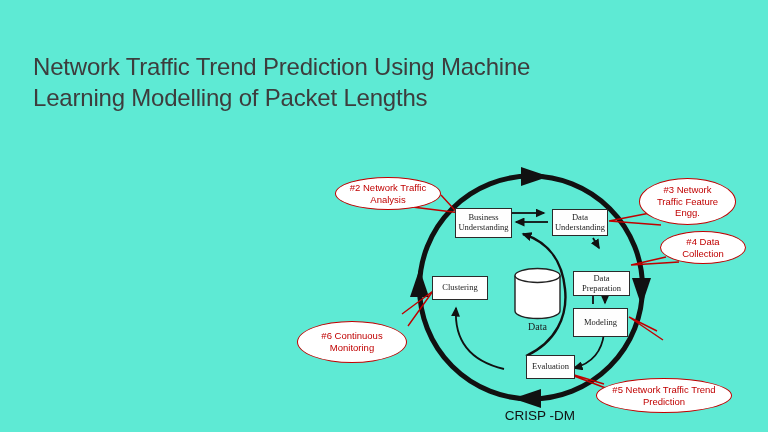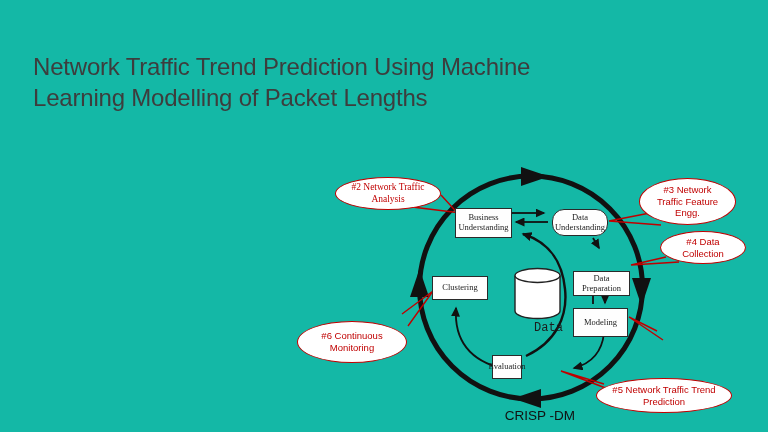--- a/index.html
+++ b/index.html
@@ -1,17 +1,17 @@
 <!DOCTYPE html>
 <html><head>
 <meta charset="utf-8">
 <style>
   html,body{margin:0;padding:0;background:#e9e9e9;}
   .slide{
-    position:relative;width:768px;height:432px;background:#14b8a6;
+    position:relative;width:768px;height:432px;background:#5eead4;
     font-family:"Liberation Sans",sans-serif;overflow:hidden;
   }
   
   .title{
     position:absolute;left:33px;top:52px;width:700px;
     font-size:24px;line-height:1.28;font-weight:400;color:#3d3d3d;
     letter-spacing:-0.2px;
   }
   
   .authors{
@@ -22,42 +22,42 @@
   .diagram{position:absolute;inset:0;}
   .diagram svg{position:absolute;left:0;top:0;}
   .node{
     position:absolute;box-sizing:border-box;
     border:1.2px solid #2a2a2a;background:#fefefe;
     display:flex;align-items:center;justify-content:center;text-align:center;
     font-family:"Liberation Serif",serif;font-size:8.5px;line-height:1.15;color:#1c1c1c;
     padding:11px;
   }
   .node-bu{left:455px;top:208px;width:57px;height:30px;}
-  .node-du{left:552px;top:209px;width:56px;height:27px;border-radius:12px;}
+  .node-du{left:552px;top:209px;width:56px;height:27px;}
   .node-dp{left:573px;top:253px;width:57px;height:25px;margin-top:18px;}
   .node-mo{left:573px;top:308px;width:55px;height:29px;}
-  .node-ev{left:492px;top:355px;width:30px;height:23px;}
+  .node-ev{left:526px;top:355px;width:49px;height:23px;}
   .node-de{left:432px;top:276px;width:56px;height:22px;}
   .data-label{
-    position:absolute;left:526px;top:321px;width:45px;text-align:center;
-    font-family:Liberation Mono, monospace;font-size:12px;color:#1c1c1c;
+    position:absolute;left:515px;top:321px;width:45px;text-align:center;
+    font-family:Liberation Serif, serif;font-size:10px;color:#1c1c1c;
   }
   .caption{
     position:absolute;left:490px;top:408px;width:100px;text-align:center;
     font-size:13.5px;color:#111111;
   }
   
   .callout{
     position:absolute;box-sizing:border-box;
     border:1.4px solid #c00000;border-radius:50%;
     color:#c00000;background:#ffffff;
     display:flex;align-items:center;justify-content:center;text-align:center;
     font-size:9.5px;line-height:1.25;
   }
-  .co-c2{left:335px;top:177px;width:106px;height:33px;padding:0 12px;font-family:Liberation Serif, serif;}
+  .co-c2{left:335px;top:177px;width:106px;height:33px;padding:0 12px;}
   .co-c3{left:639px;top:178px;width:97px;height:47px;padding:0 10px;}
   .co-c4{left:660px;top:231px;width:86px;height:33px;padding:0 10px;}
   .co-c5a{left:650px;top:322px;width:102px;height:34px;padding:0 12px;}
   .co-c5b{left:596px;top:378px;width:136px;height:35px;padding:0 14px;}
   .co-c6{left:297px;top:321px;width:110px;height:42px;padding:0 12px;}
 </style>
 </head>
 <body>
 
 <div class="slide">

